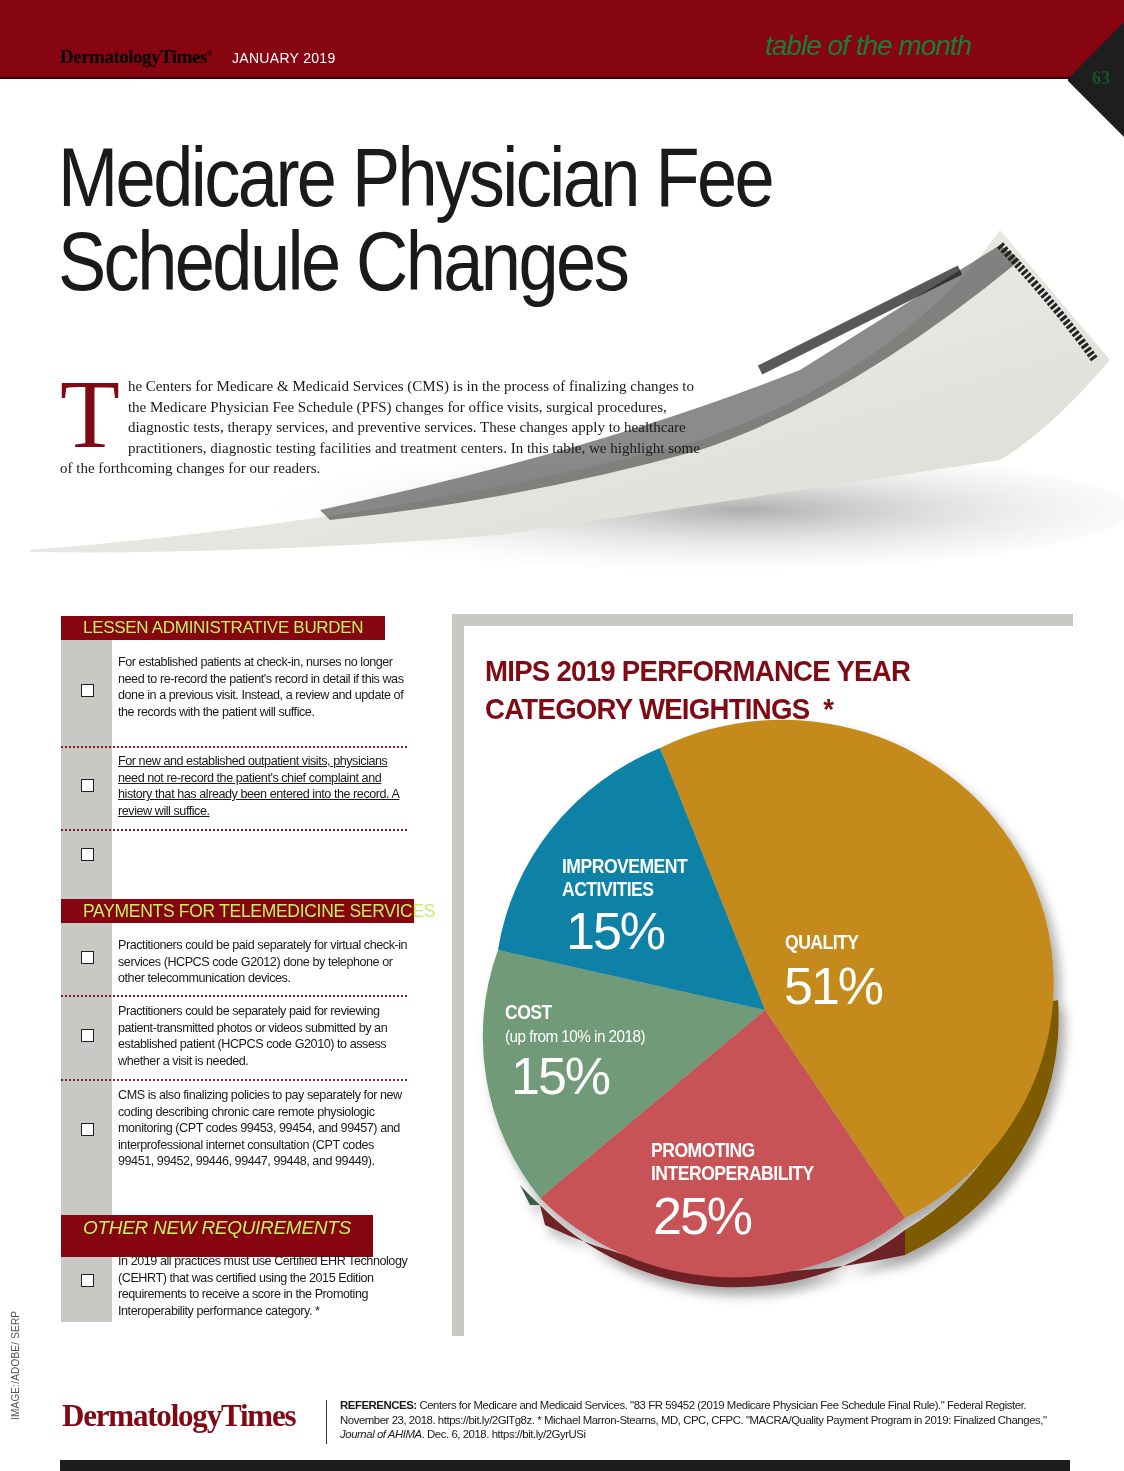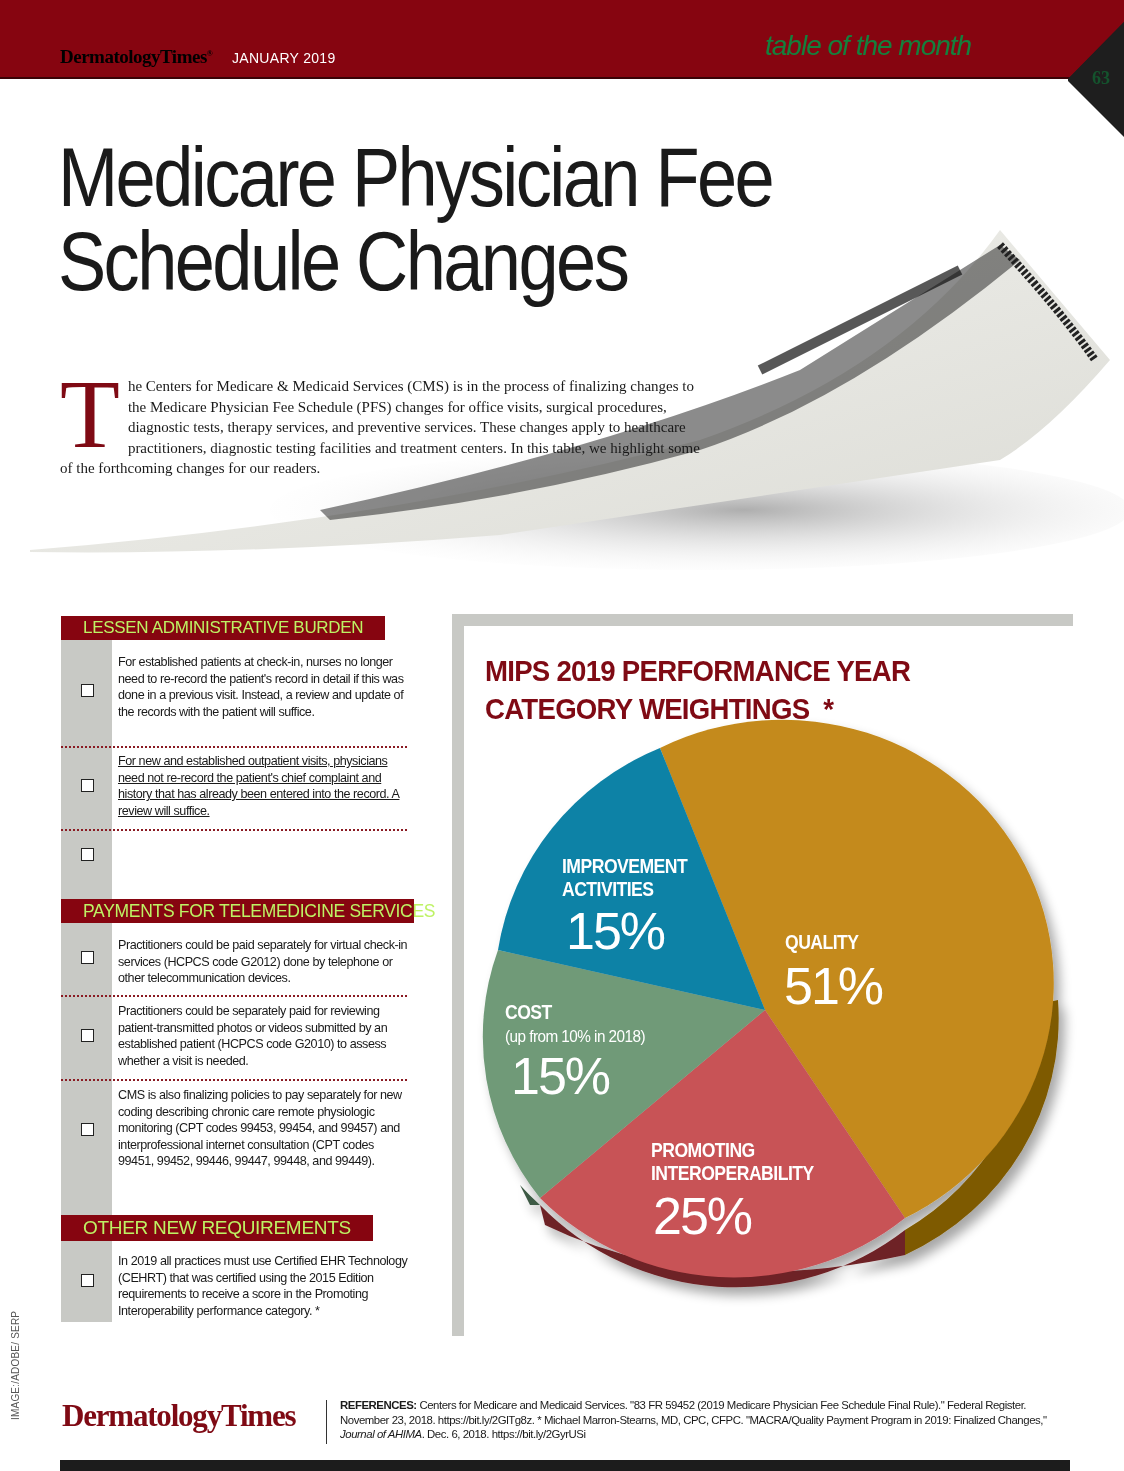--- a/index.html
+++ b/index.html
@@ -106,21 +106,21 @@
   <div class="cb" style="top:26px;"></div>
   <div class="txt" style="top:0;">Practitioners could be separately paid for reviewing patient-transmitted photos or videos submitted by an established patient (HCPCS code G2010) to assess whether a visit is needed.</div>
 </div>
 <div class="dots" style="top:1079px;"></div>
 
 <div class="item" style="top:1087px;height:104px;">
   <div class="cb" style="top:36px;"></div>
   <div class="txt" style="top:0;">CMS is also finalizing policies to pay separately for new coding describing chronic care remote physiologic monitoring (CPT codes 99453, 99454, and 99457) and interprofessional internet consultation (CPT codes 99451, 99452, 99446, 99447, 99448, and 99449).</div>
 </div>
 
-<div class="sec-header" style="top:1215px;font-size:19px;height:26px;line-height:26px;">OTHER NEW REQUIREMENTS</div>
+<div class="sec-header" style="top:1215px;font-size:19px;height:42px;line-height:26px;font-style:italic;">OTHER NEW REQUIREMENTS</div>
 
 <div class="item" style="top:1253px;height:70px;">
   <div class="cb" style="top:21px;"></div>
   <div class="txt" style="top:0;">In 2019 all practices must use Certified EHR Technology (CEHRT) that was certified using the 2015 Edition requirements to receive a score in the Promoting Interoperability performance category. *</div>
 </div>
 
 <div class="chart-frame-top"></div>
 <div class="chart-frame-left"></div>
 <div class="chart-title">
   <div>MIPS 2019 PERFORMANCE YEAR</div>

